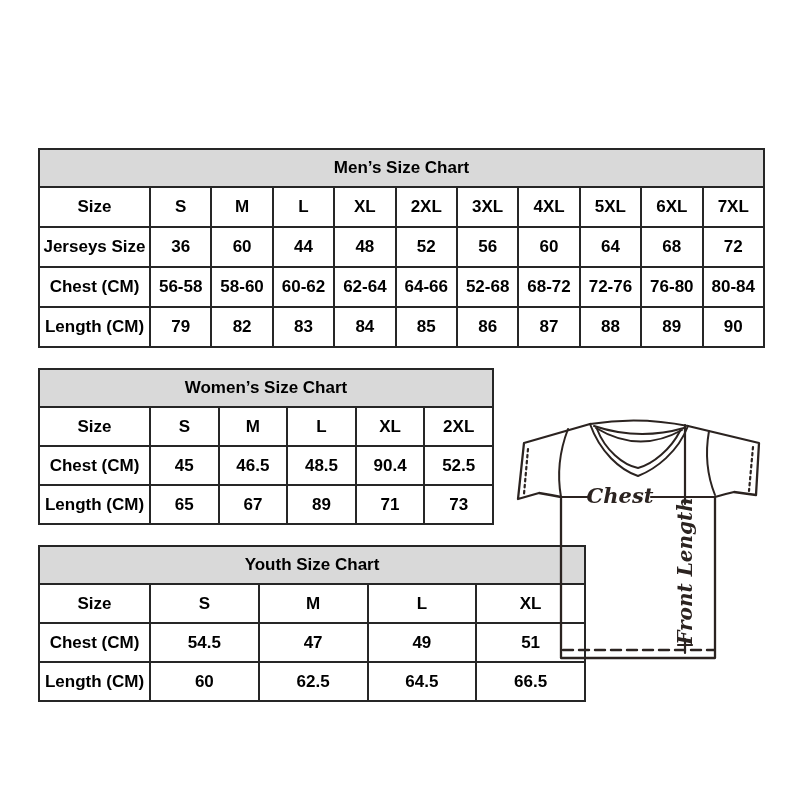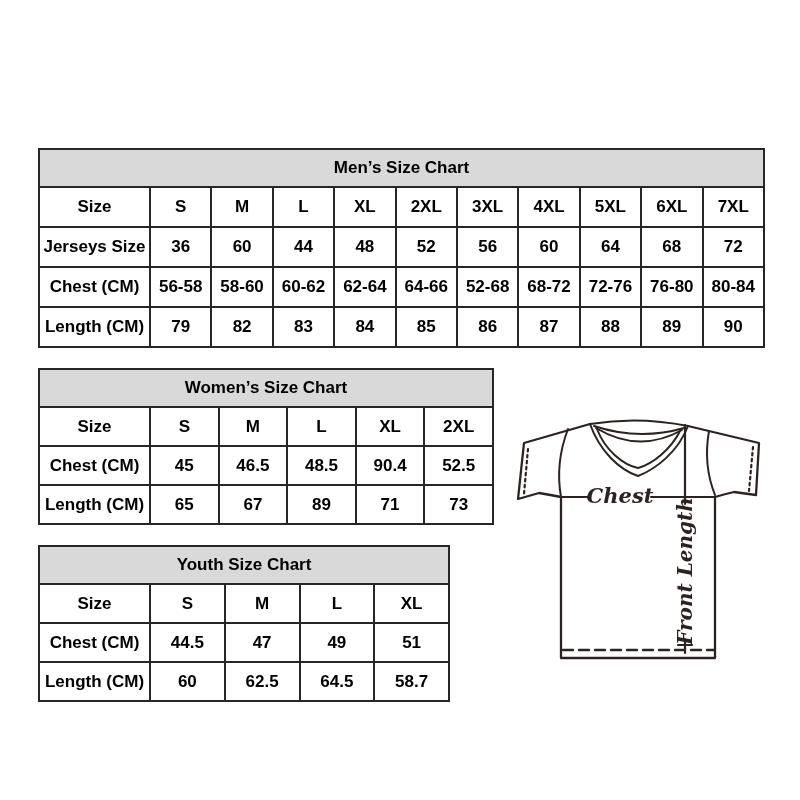--- a/index.html
+++ b/index.html
@@ -8,21 +8,21 @@
   .page-title{position:absolute;top:97px;left:0;width:780px;text-align:center;
     font-size:24px;font-weight:bold;letter-spacing:0.5px;margin:0;}
   table.size-table{position:absolute;border-collapse:collapse;table-layout:fixed;background:#fff;}
   table.size-table td{border:2px solid #262626;text-align:center;vertical-align:middle;
     font-weight:bold;font-size:17px;padding:0;overflow:hidden;white-space:nowrap;}
   td.tbl-header{background:#d9d9d9;font-size:19px;height:36px;}
   table.men{left:38px;top:148px;width:727px;}
   table.men td{height:38px;}
   table.men td.tbl-header{height:36px;}
   table.women{left:38px;top:368px;width:456px;}
-  table.youth{left:38px;top:545px;width:412px;}
+  table.youth{left:38px;top:545px;width:548px;}
   table.women td,table.youth td{height:37px;}
   table.women td.tbl-header,table.youth td.tbl-header{height:36px;}
   .diagram{position:absolute;left:506px;top:403px;width:280px;height:266px;text-align:center;}
   .diagram svg{display:block;width:100%;height:100%;}
   .diagram text{font-family:"DejaVu Serif","Liberation Serif",serif;font-style:italic;
     font-weight:bold;fill:#2b2320;}
 </style>
 </head>
 <body>
 
@@ -154,31 +154,31 @@
         </tr>
         <tr>
           <td>Size</td>
           <td>S</td>
           <td>M</td>
           <td>L</td>
           <td>XL</td>
         </tr>
         <tr>
           <td>Chest (CM)</td>
-          <td>44.5</td>
+          <td>54.5</td>
           <td>47</td>
           <td>49</td>
           <td>51</td>
         </tr>
         <tr>
           <td>Length (CM)</td>
           <td>60</td>
           <td>62.5</td>
           <td>64.5</td>
-          <td>58.7</td>
+          <td>66.5</td>
         </tr>
       </tbody>
     </table>
 
   <div class="diagram">
     <svg viewBox="0 0 280 266">
       <g fill="none" stroke="#2b2320" stroke-width="2.3" stroke-linejoin="round" stroke-linecap="round">
 
         <path d="M 84 21 L 18 40 L 12 96 L 33 90 Q 45 92 55 94 L 55 255 L 209 255 L 209 94 Q 219 91 228 89 L 250 92 L 253 40 L 182 23"></path>
 

